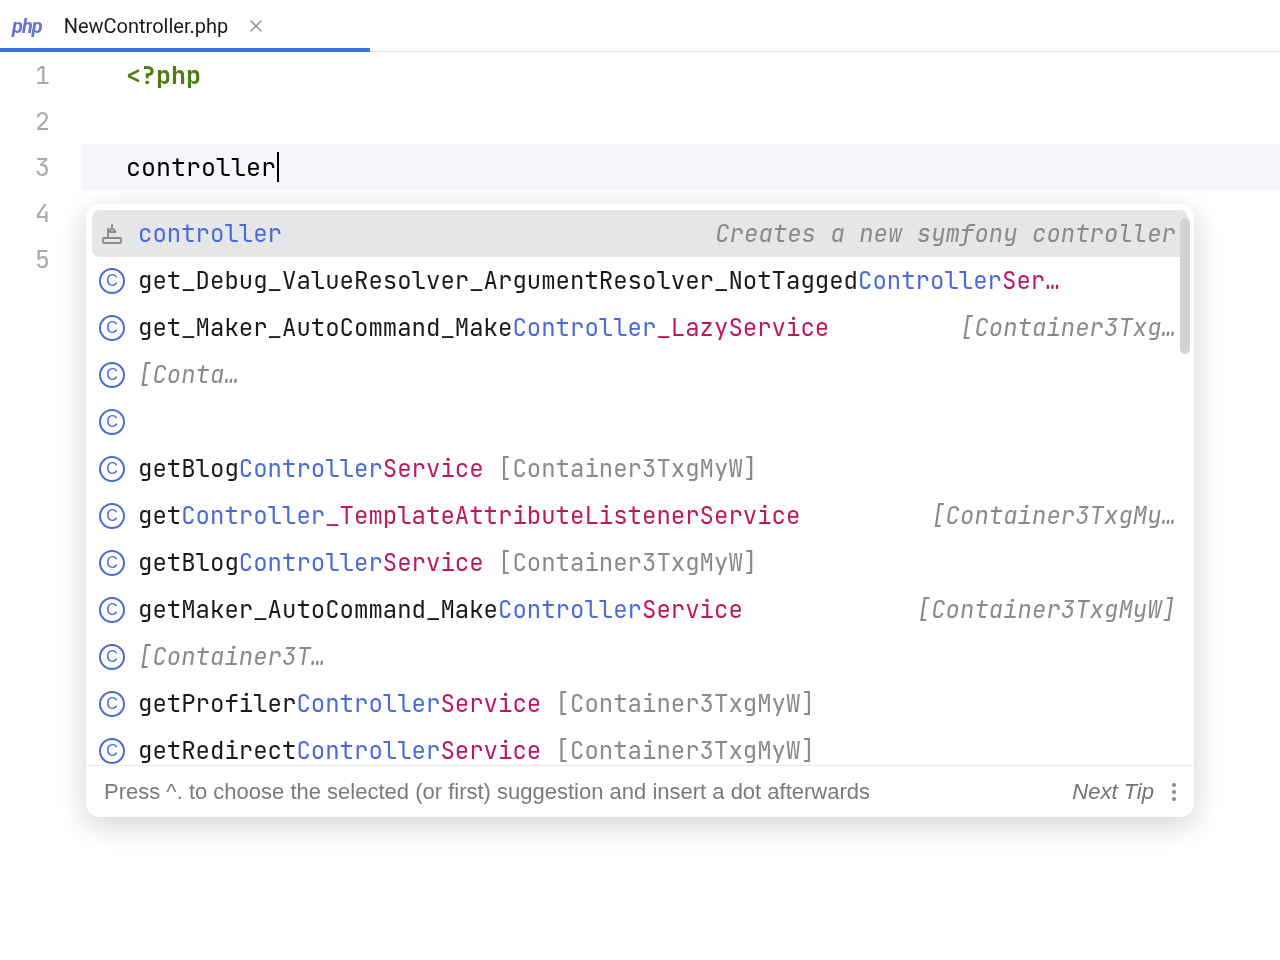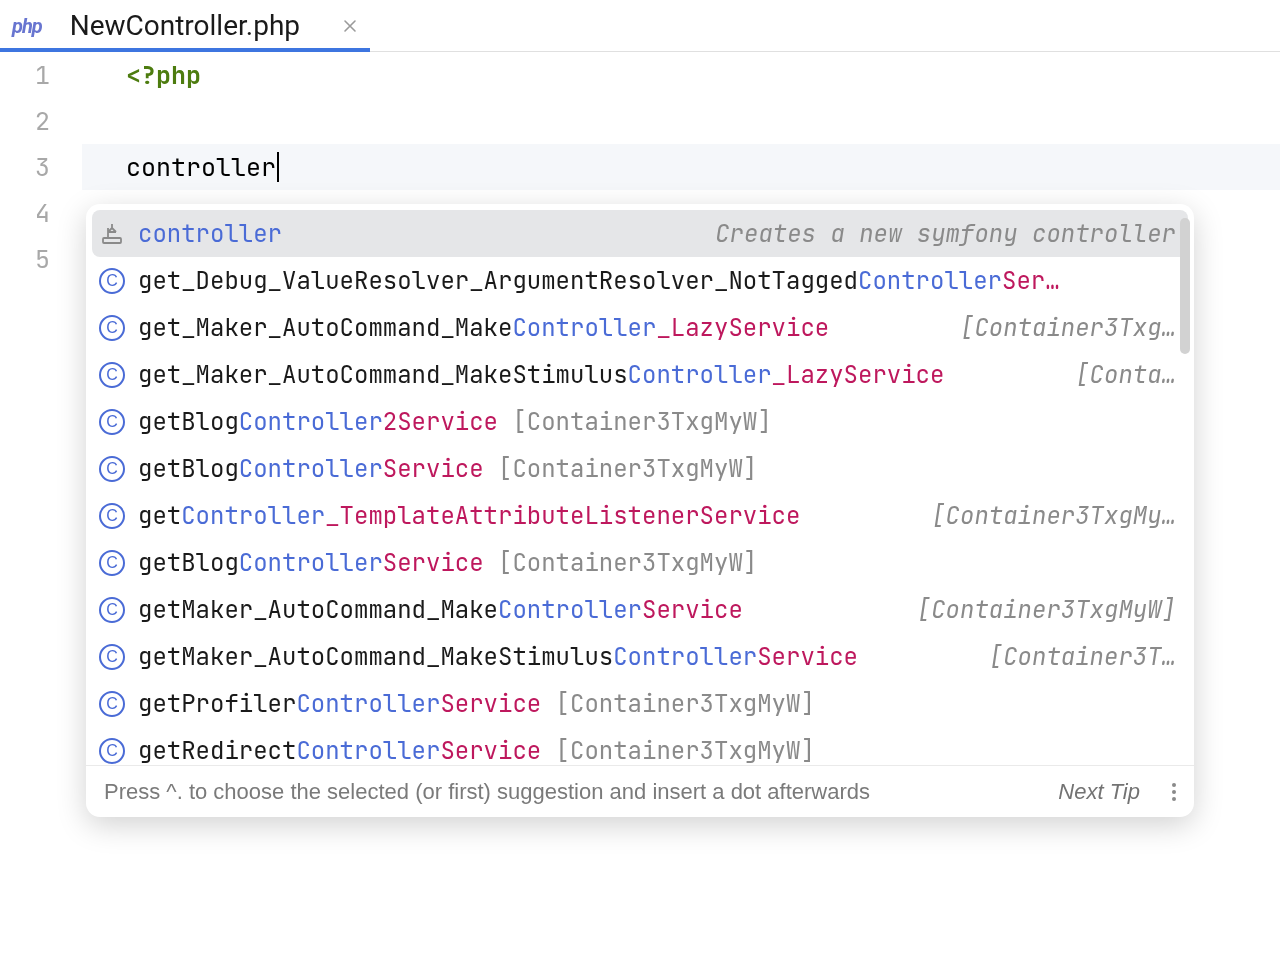--- a/index.html
+++ b/index.html
@@ -16,43 +16,44 @@
       display: flex;
       align-items: center;
       height: 52px;
       border-bottom: 1px solid #e0e0e0;
     }
     .tab {
       display: flex;
       align-items: center;
       padding: 0 20px 0 12px;
       height: 100%;
-      gap: 28px;
+      gap: 6px;
       position: relative;
     }
     .tab.active::after {
       content: "";
       position: absolute;
       left: 0;
       right: 0;
       bottom: -1px;
       height: 4px;
       background: #3d75e0;
       width: 370px;
     }
     .php-icon {
       color: #6875d0;
       font-weight: 700;
       font-style: italic;
       font-size: 20px;
       letter-spacing: -1px;
     }
     .tab-title {
-      font-size: 28px;
+      font-size: 20px;
       color: #1a1a1a;
+      margin-left: 16px;
     }
     .close-icon {
       margin-left: 14px;
       width: 16px;
       height: 16px;
       color: #9a9a9a;
       cursor: pointer;
     }
 
     
@@ -183,21 +184,21 @@
     }
     .popup-footer {
       display: flex;
       align-items: center;
       height: 52px;
       padding: 0 18px;
       font-size: 22px;
       font-family: -apple-system, BlinkMacSystemFont, sans-serif;
       color: #7a7a7a;
       border-top: 1px solid #eaeaea;
-      gap: 32px;
+      gap: 18px;
     }
     .footer-text { flex: 1; }
     .next-tip { color: #737373; cursor: pointer; font-style: italic; }
     .more-icon { color: #8a8a8a; cursor: pointer; display:flex; flex-direction:column; gap:3px; align-items:center;}
     .more-icon span { width:4px; height:4px; background:#8a8a8a; border-radius:50%; }
   </style>
 </head>
 <body>
 
 <div class="tab-bar">
@@ -253,28 +254,26 @@
         <span class="icon">
           <span class="class-icon">C</span>
         </span>
         <span class="item-text"><span class="pre">get_Maker_AutoCommand_Make</span><span class="match">Controller</span><span class="post">_LazyService</span><span class="tail"></span></span>
         <span class="item-hint">[Container3Txg…</span>
       </div>
       <div class="item">
         <span class="icon">
           <span class="class-icon">C</span>
         </span>
-        <span class="item-text"><span class="pre">get_Maker_AutoCommand_MakeStimulus</span><span class="match">Controller</span><span class="post">_LazyService</span><span class="tail"></span></span>
         <span class="item-hint">[Conta…</span>
       </div>
       <div class="item">
         <span class="icon">
           <span class="class-icon">C</span>
         </span>
-        <span class="item-text"><span class="pre">getBlog</span><span class="match">Controller</span><span class="post">2Service</span><span class="tail">  [Container3TxgMyW]</span></span>
       </div>
       <div class="item">
         <span class="icon">
           <span class="class-icon">C</span>
         </span>
         <span class="item-text"><span class="pre">getBlog</span><span class="match">Controller</span><span class="post">Service</span><span class="tail">  [Container3TxgMyW]</span></span>
       </div>
       <div class="item">
         <span class="icon">
           <span class="class-icon">C</span>
@@ -292,21 +291,20 @@
         <span class="icon">
           <span class="class-icon">C</span>
         </span>
         <span class="item-text"><span class="pre">getMaker_AutoCommand_Make</span><span class="match">Controller</span><span class="post">Service</span><span class="tail"></span></span>
         <span class="item-hint">[Container3TxgMyW]</span>
       </div>
       <div class="item">
         <span class="icon">
           <span class="class-icon">C</span>
         </span>
-        <span class="item-text"><span class="pre">getMaker_AutoCommand_MakeStimulus</span><span class="match">Controller</span><span class="post">Service</span><span class="tail"></span></span>
         <span class="item-hint">[Container3T…</span>
       </div>
       <div class="item">
         <span class="icon">
           <span class="class-icon">C</span>
         </span>
         <span class="item-text"><span class="pre">getProfiler</span><span class="match">Controller</span><span class="post">Service</span><span class="tail">  [Container3TxgMyW]</span></span>
       </div>
       <div class="item">
         <span class="icon">

